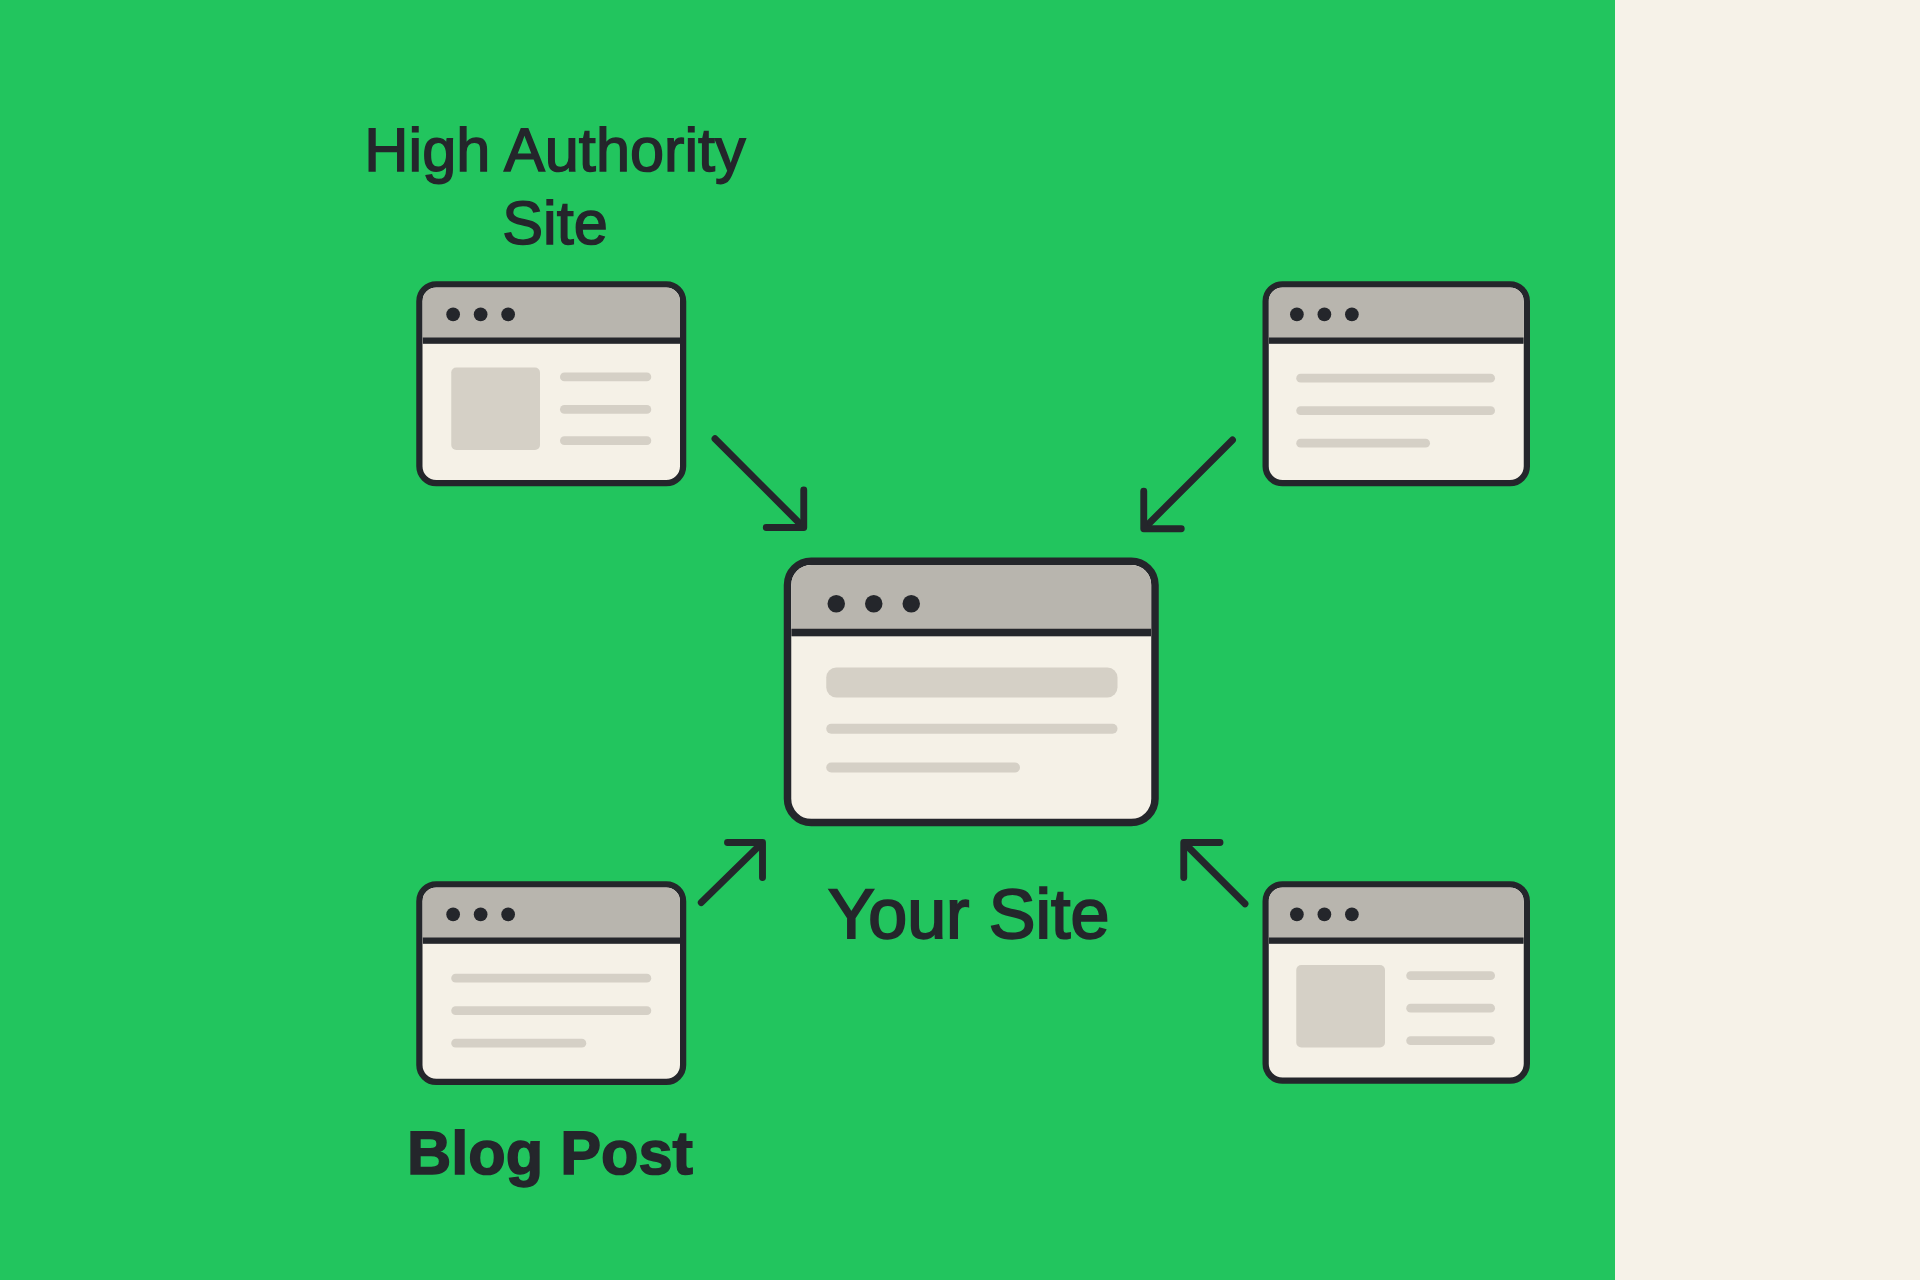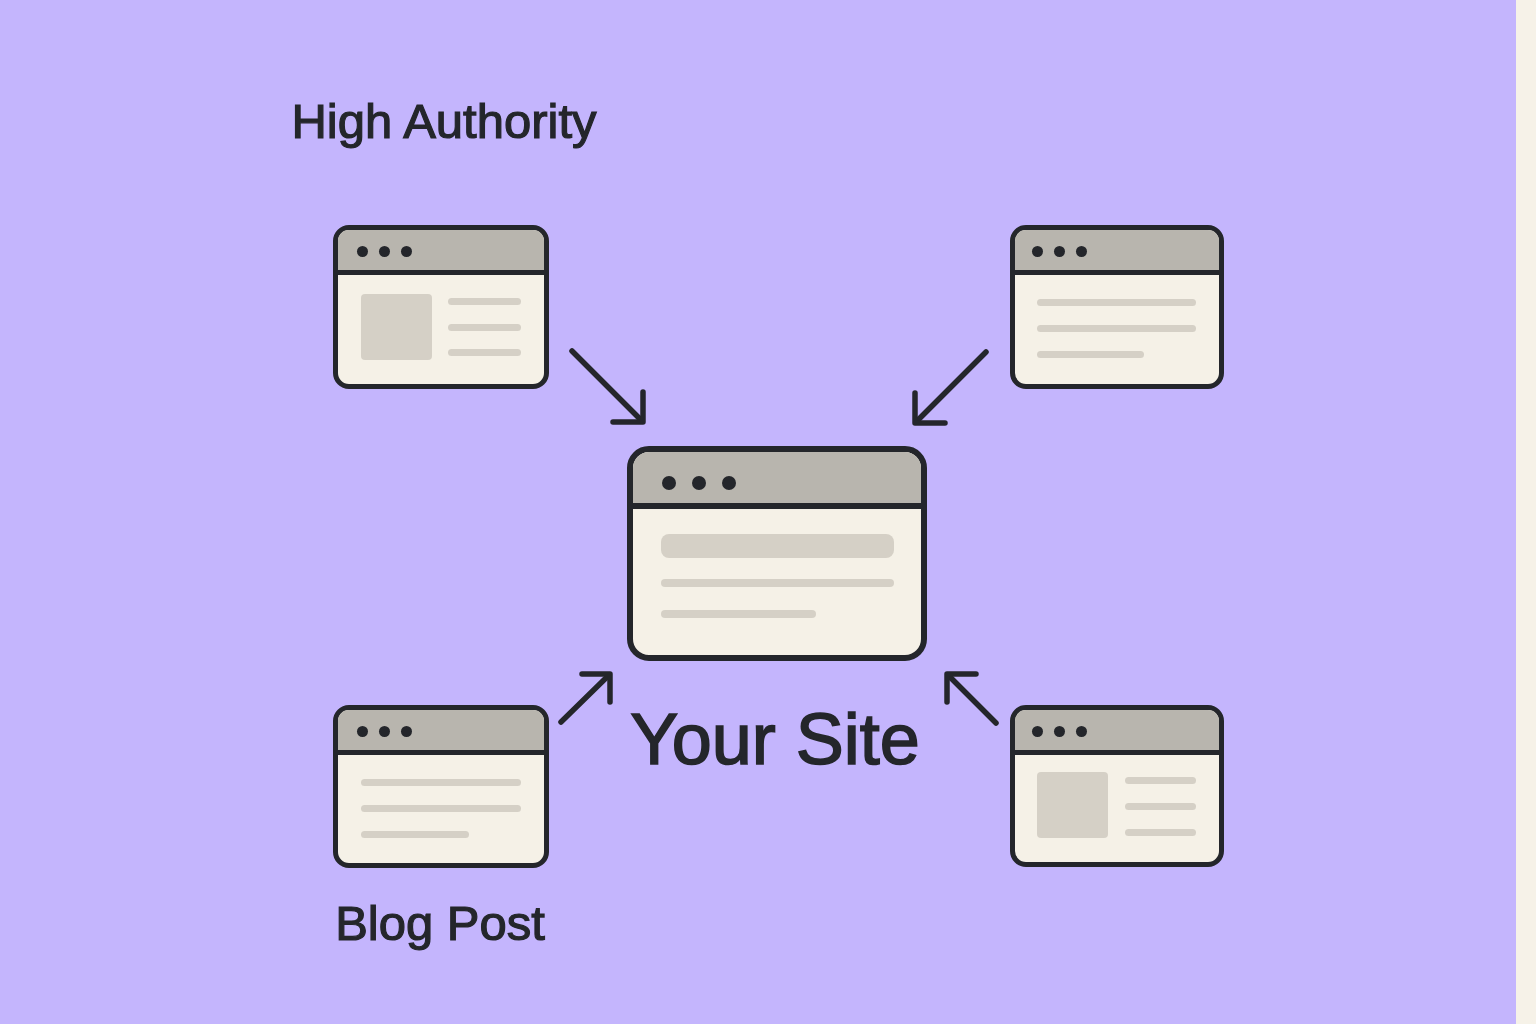--- a/index.html
+++ b/index.html
@@ -5,23 +5,23 @@
     html, body {
       margin: 0;
       padding: 0;
       width: 1536px;
       height: 1024px;
       background: #f6f2e8;
       overflow: hidden;
     }
     .canvas {
       position: relative;
-      width: 1516px;
+      width: 1292px;
       height: 1024px;
-      background: #c4b5fd;
+      background: #22c55e;
     }
     .label {
       position: absolute;
       font-family: "Liberation Sans", "DejaVu Sans", sans-serif;
       color: #24262b;
       text-align: center;
       line-height: 1.1;
       white-space: nowrap;
     }
     .label-hi {
@@ -40,27 +40,27 @@
     .label-blog {
       left: 300px;
       top: 897px;
       width: 280px;
       font-size: 49px;
     }
     .label-your {
       left: 625px;
       top: 700px;
       width: 300px;
-      font-size: 72px;
+      font-size: 56px;
       font-weight: bold;
     }
     .label-blog, .label-news, .label-hi { font-weight: bold; letter-spacing: 0px; }
     .label-hi { font-weight: normal; -webkit-text-stroke: 1.2px #24262b; }
     .label-news { font-weight: normal; -webkit-text-stroke: 1.2px #24262b; }
-    .label-blog { font-weight: normal; -webkit-text-stroke: 1.2px #24262b; }
+    .label-blog { font-weight: bold; -webkit-text-stroke: 1.2px #24262b; }
     .label-your { font-weight: normal; -webkit-text-stroke: 1.6px #24262b; }
 
     .win {
       position: absolute;
       box-sizing: border-box;
       border: 5px solid #24262b;
       border-radius: 16px;
       background: #f5f1e7;
       overflow: hidden;
     }
@@ -84,20 +84,21 @@
       overflow: visible;
     }
   </style>
 </head>
 <body>
 
 <div class="canvas">
 
   <div class="label label-hi">
     <div>High Authority</div>
+    <div>Site</div>
   </div>
   <div class="label label-blog">Blog Post</div>
   <div class="label label-your">Your Site</div>
 
   <div class="win" style="left:333px; top:225px; width:216px; height:164px;">
     <div class="bar" style="height:40px;"></div>
     <div class="dot" style="left:19px; top:16px; width:11px; height:11px;"></div>
     <div class="dot" style="left:41px; top:16px; width:11px; height:11px;"></div>
     <div class="dot" style="left:63px; top:16px; width:11px; height:11px;"></div>
     <div class="ph" style="left:23px; top:64px; width:71px; height:66px; border-radius:4px;"></div>

